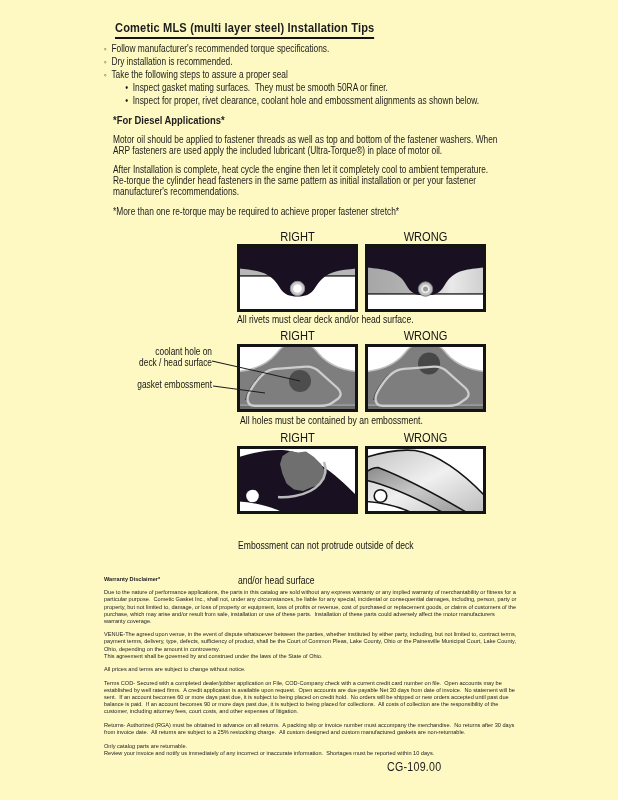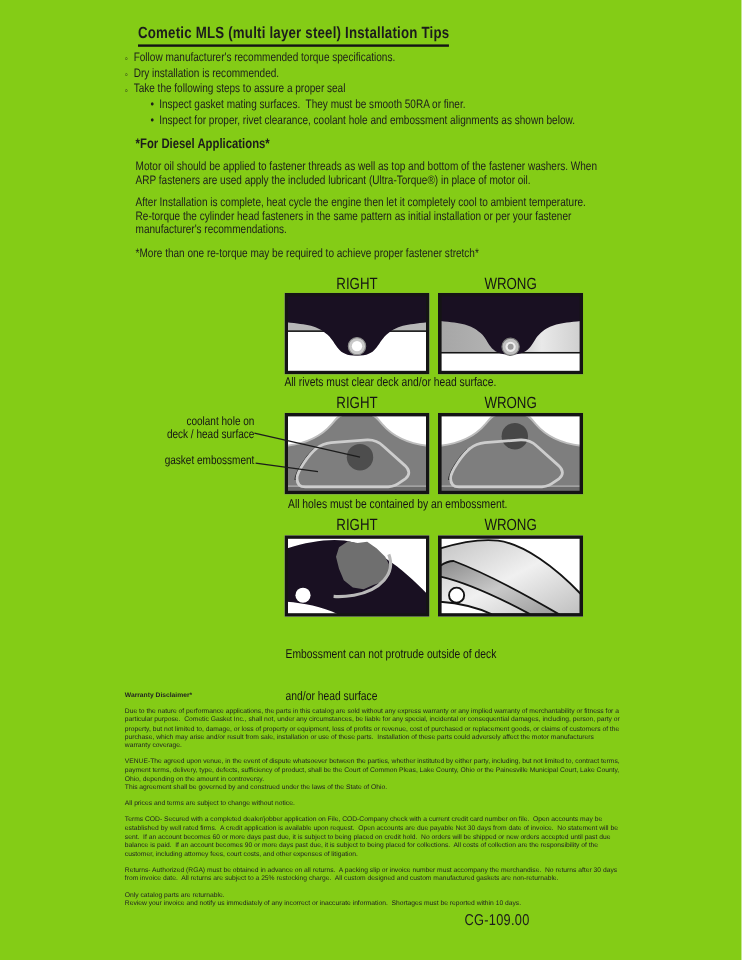--- a/index.html
+++ b/index.html
@@ -1,16 +1,16 @@
 <!DOCTYPE html>
 <html><head>
 <meta charset="utf-8">
 <style>
   html,body{margin:0;padding:0;background:#fff;}
-  .page{position:relative;width:618px;height:800px;background:#84cc16;
+  .page{position:relative;width:618px;height:800px;background:#fef9c3;
         font-family:"Liberation Sans","DejaVu Sans",sans-serif;color:#1c1c1c;overflow:hidden;}
   .abs{position:absolute;}
   .cx{transform:scaleX(0.82);transform-origin:0 0;}
   .cxc{transform:scaleX(0.82);transform-origin:50% 0;}
   .cxr{transform:scaleX(0.82);transform-origin:100% 0;}
   .title{left:115px;top:20px;font-size:13.5px;font-weight:bold;letter-spacing:.2px;
          border-bottom:2px solid #141414;padding-bottom:2px;white-space:nowrap;}
   .bullets{left:104px;top:43px;width:620px;font-size:10.2px;line-height:12.9px;}
   .b-line{display:flex;white-space:pre-wrap;}
   .m1{width:9px;font-size:9px;flex:0 0 9px;}

